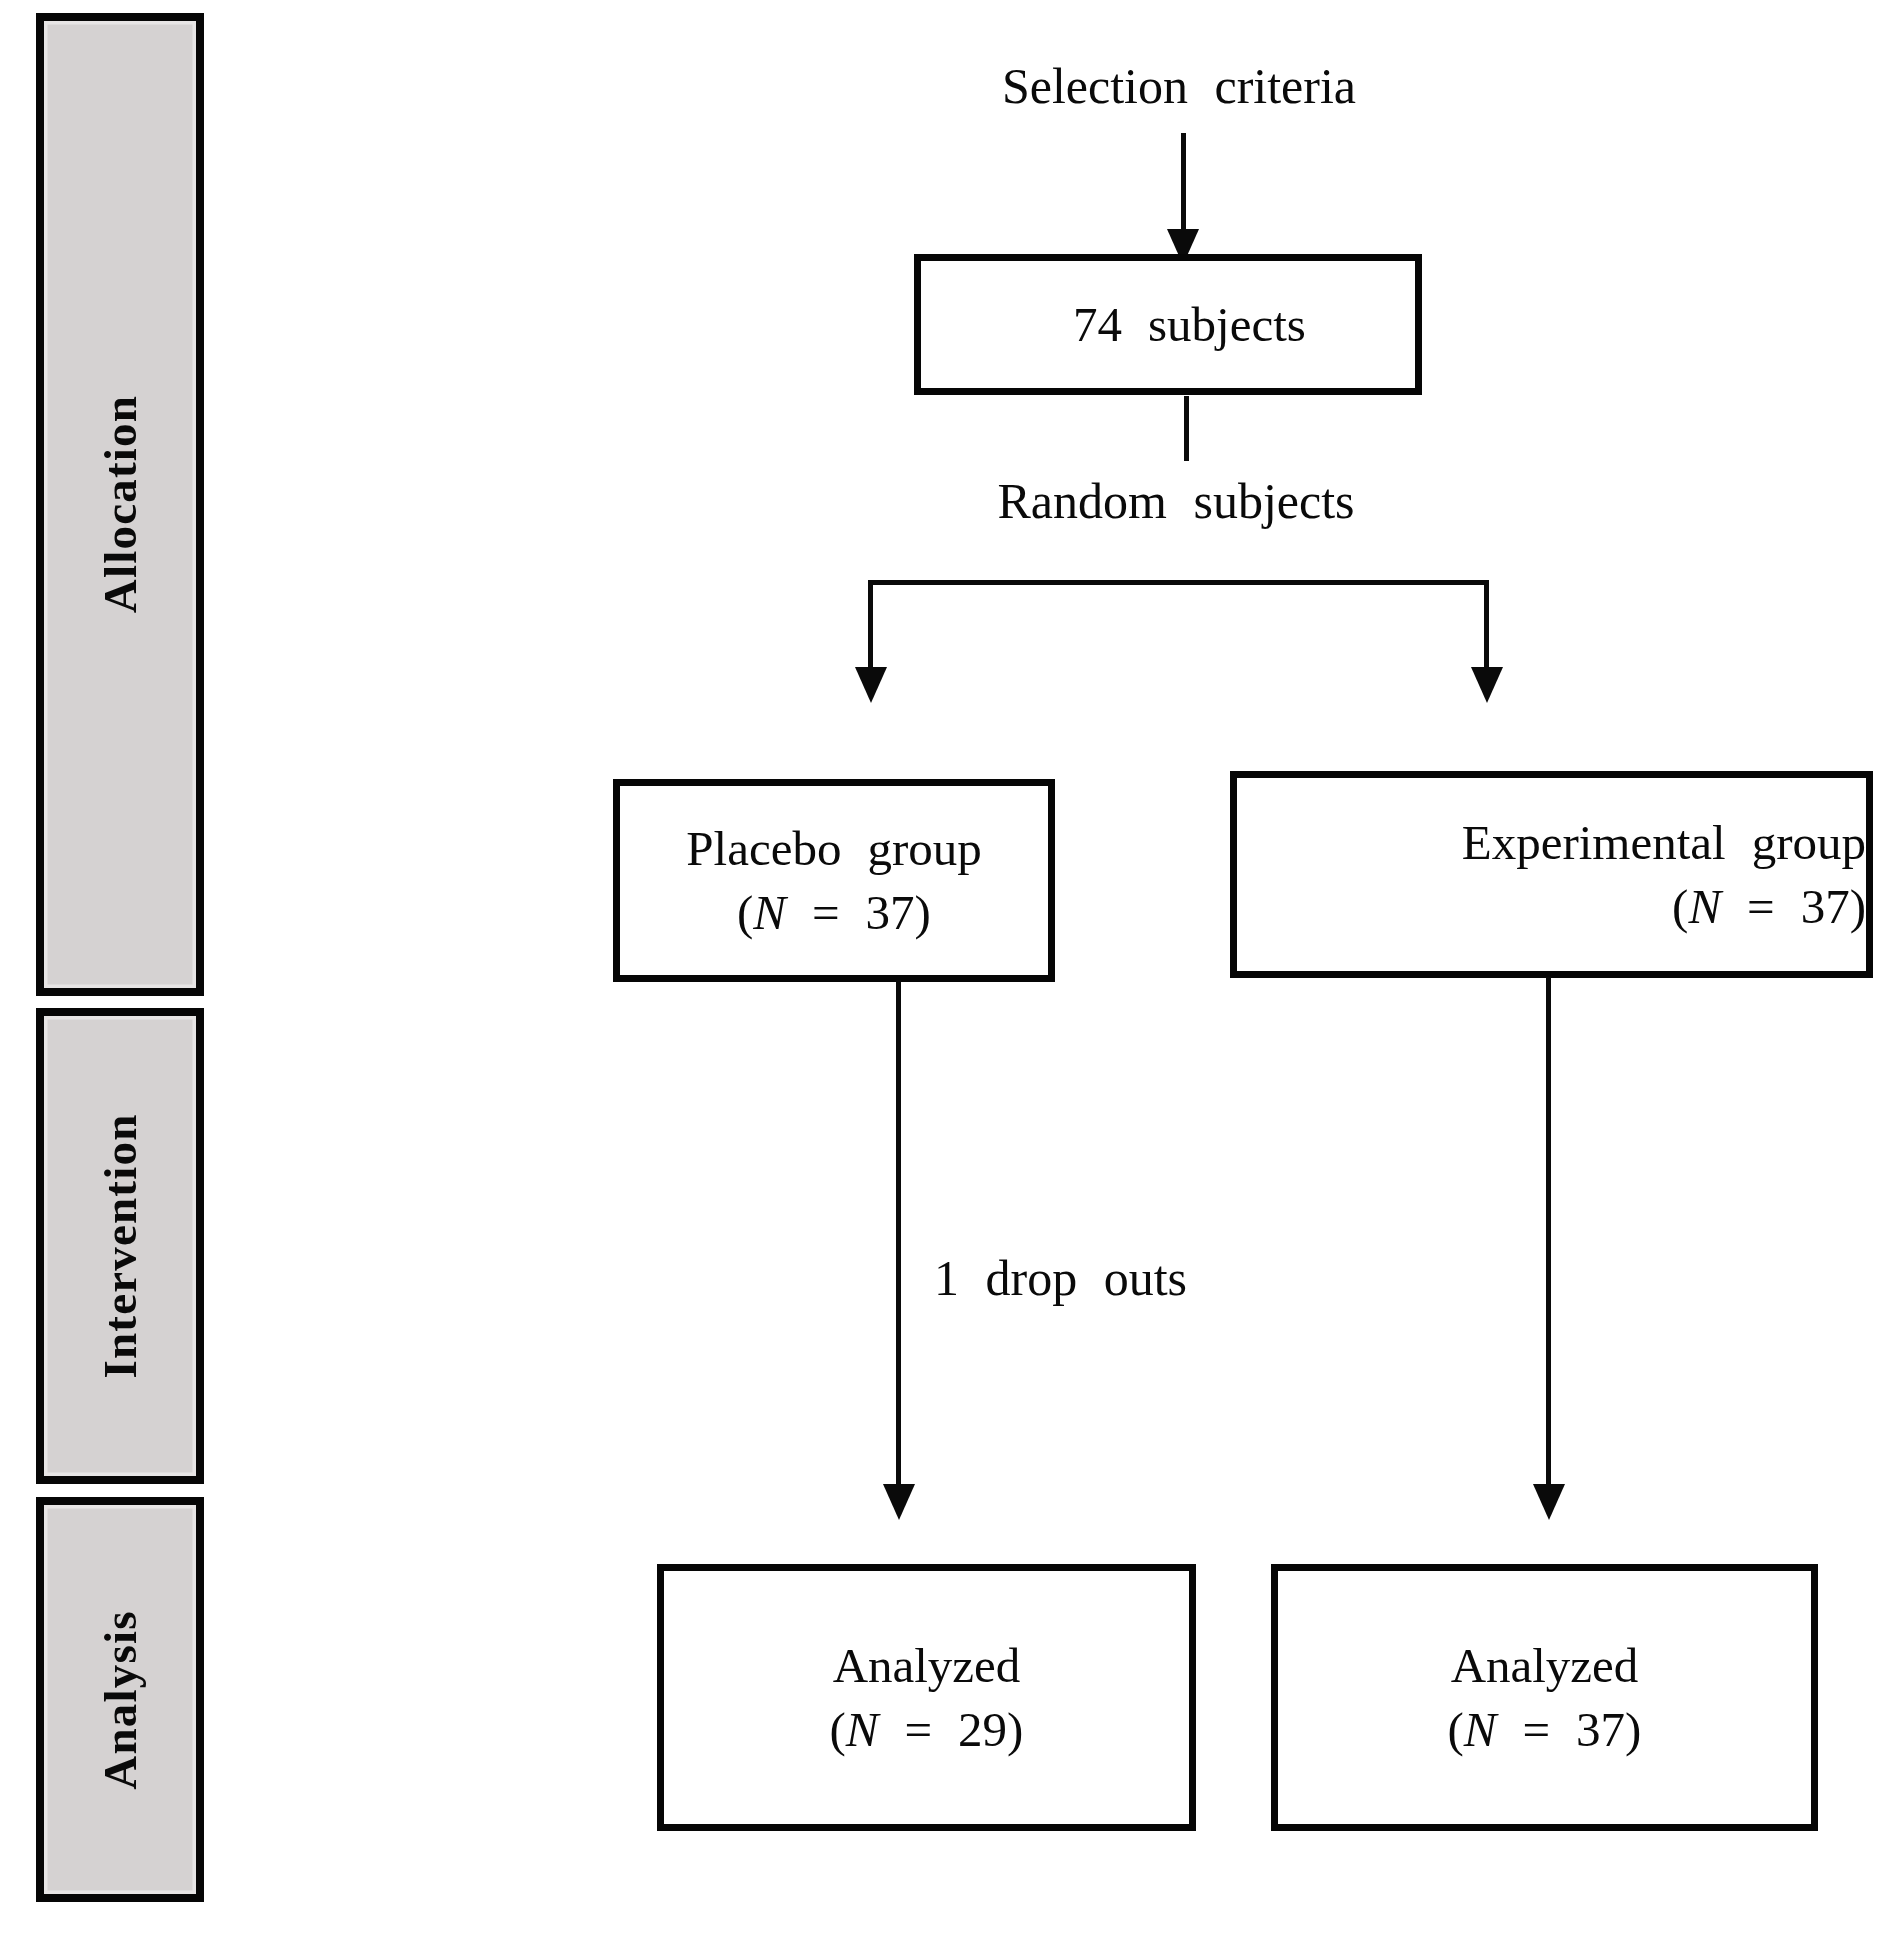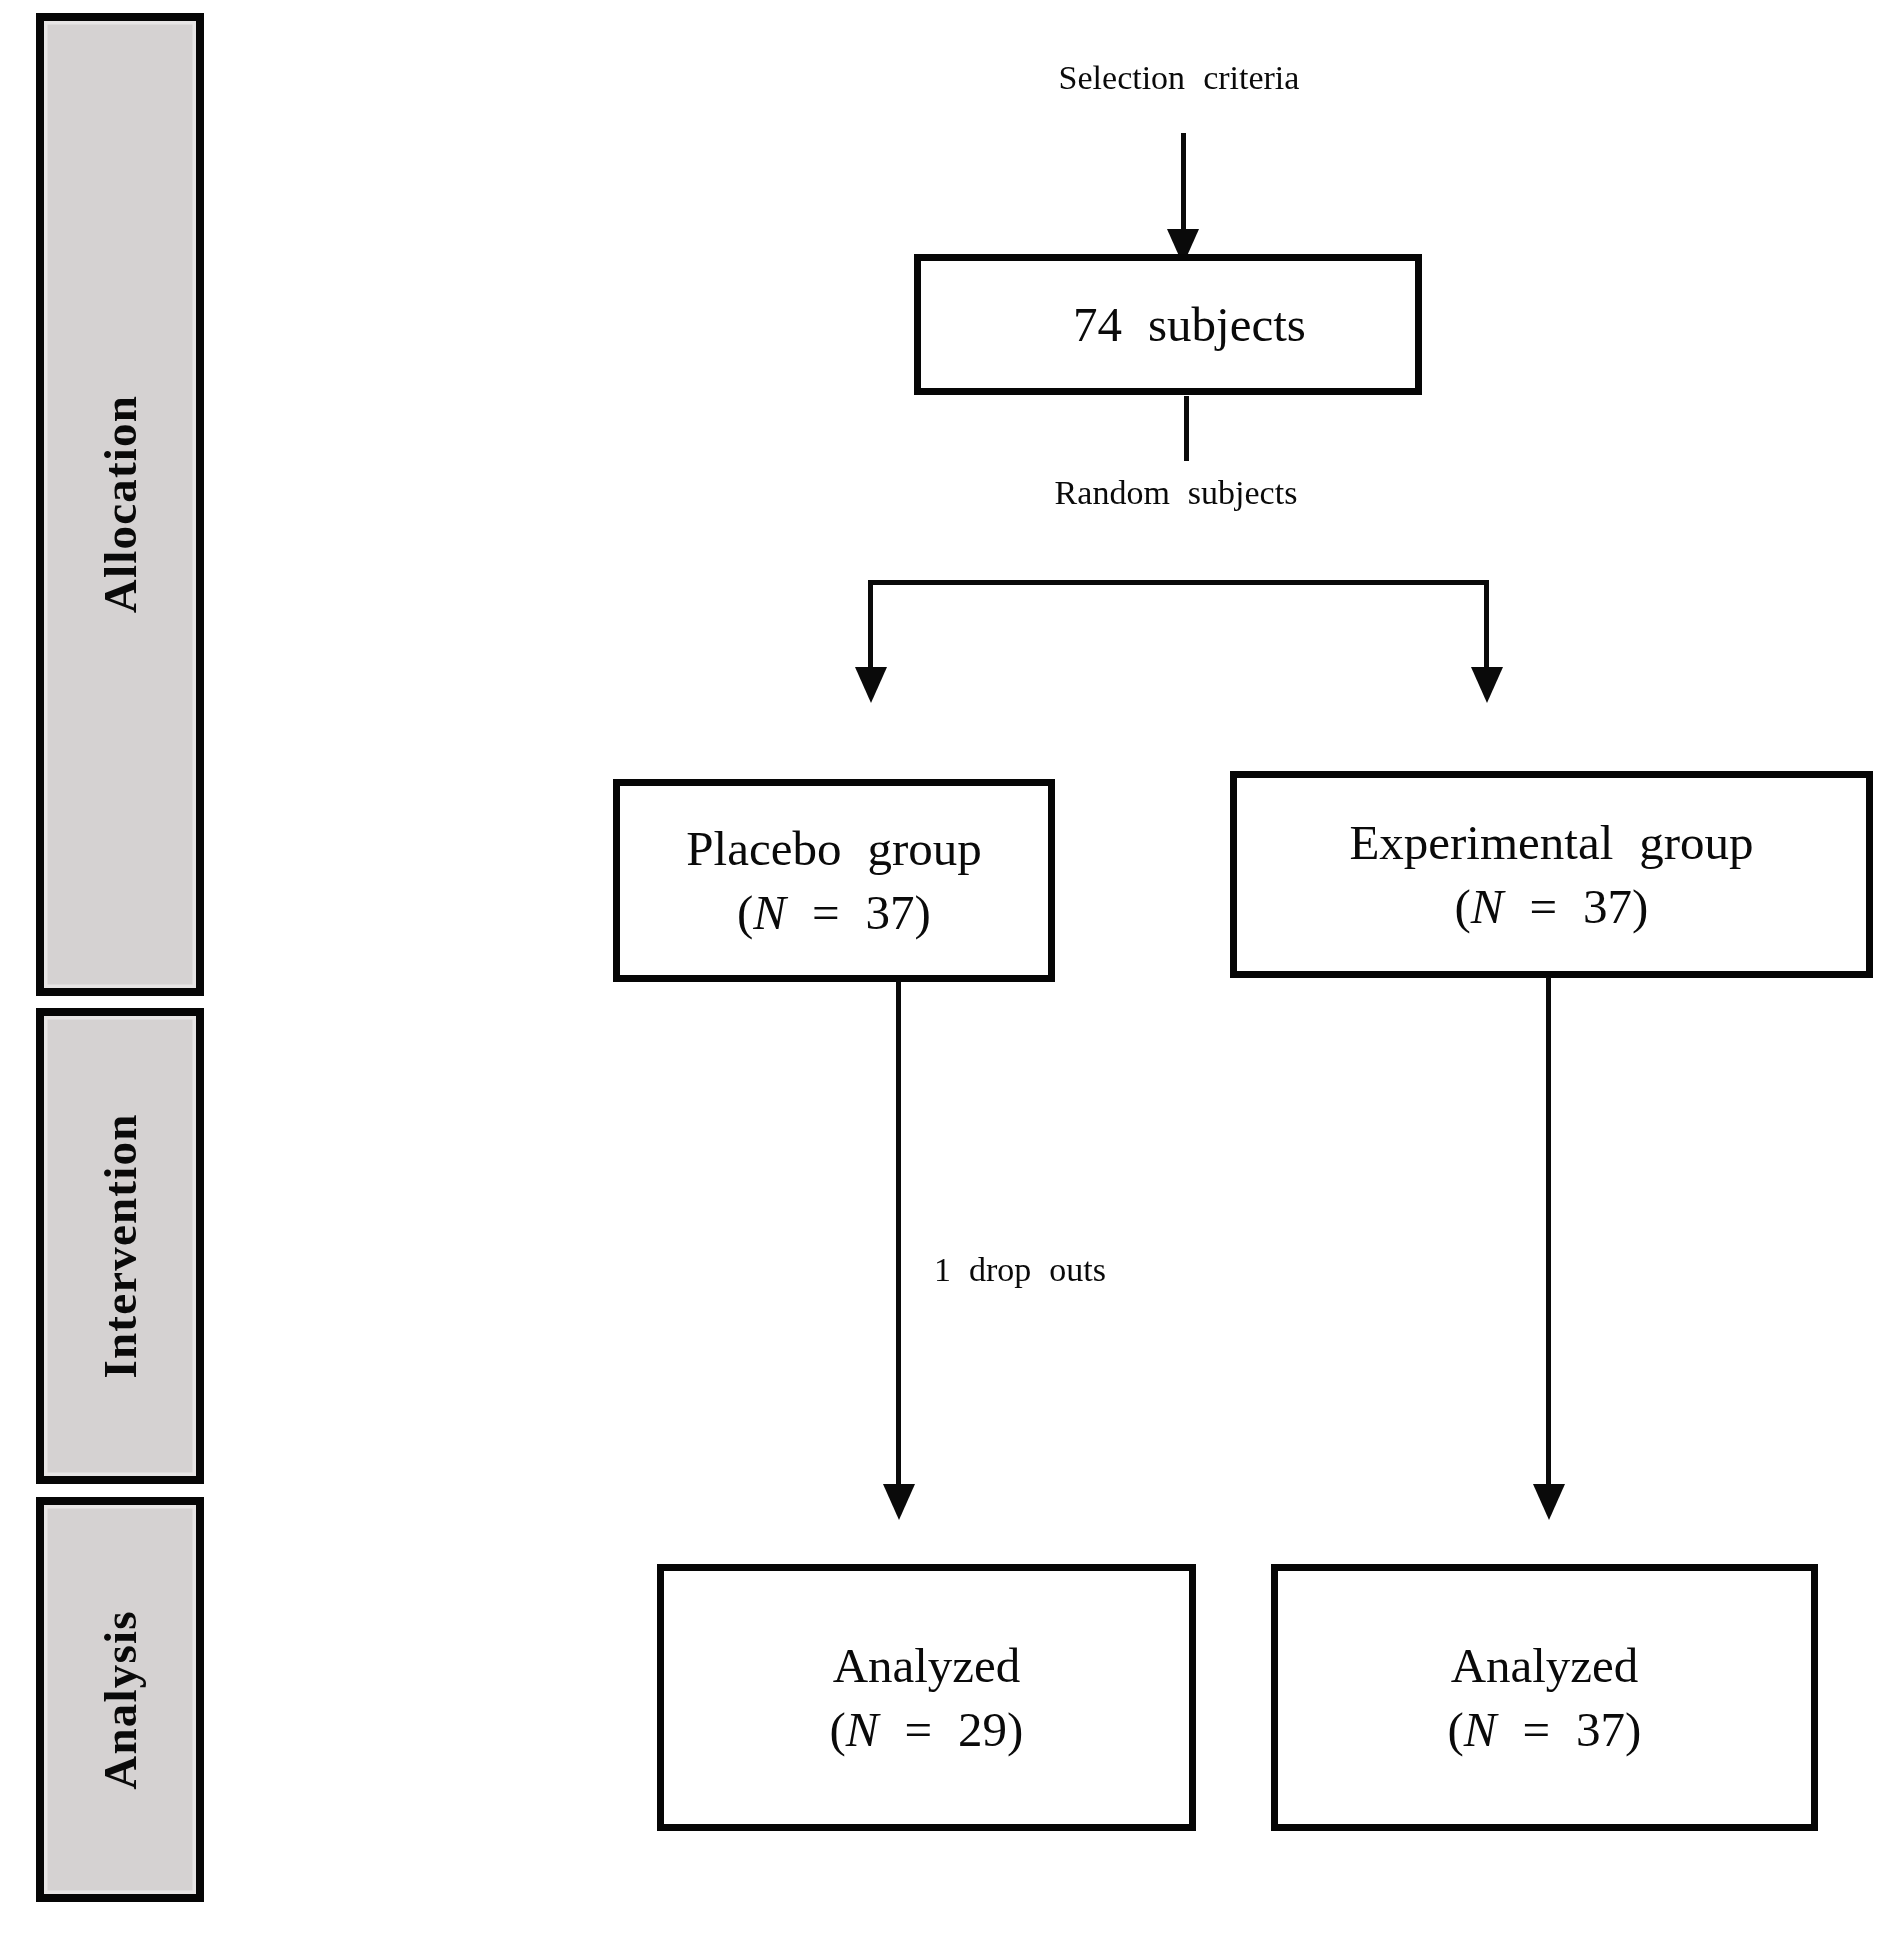--- a/index.html
+++ b/index.html
@@ -34,21 +34,21 @@
     letter-spacing: 1.2px;
     color: #0a0a0a;
   }
   .side-allocation   { top: 12.8px;   height: 983px; }
   .side-intervention { top: 1008px; height: 476px;  }
   .side-analysis     { top: 1497px; height: 405px;  }
 
   
   .flow-label {
     position: absolute;
-    font-size: 34px;
+    font-size: 50px;
     line-height: 1.15;
     text-align: center;
     word-spacing: 0.28em;
     white-space: nowrap;
     color: #0a0a0a;
   }
   .lbl-selection { left: 888px; top: 58px;  width: 582px; }
   .lbl-random    { left: 885px; top: 473px;  width: 582px; }
   .lbl-dropouts  { left: 934px; top: 1250px; width: 349px; text-align: left; }
 
@@ -68,21 +68,21 @@
     font-size: 49px;
     line-height: 1.3;
     word-spacing: 0.28em;
     white-space: nowrap;
     color: #0a0a0a;
   }
   .n-italic { font-style: italic; }
 
   .box-subjects     { left: 914px; top: 254px;  width: 508px;  height: 141px; padding-left: 43px; }
   .box-placebo      { left: 613px; top: 779px; width: 442px;  height: 203px; }
-  .box-experimental { left: 1230px; top: 771px; width: 643px; height: 207px; }
+  .box-experimental { left: 1230px; top: 771px; width: 643px; height: 207px; align-items: flex-end; }
   .box-analyzed-l   { left: 657px; top: 1564px; width: 539px;  height: 267px; }
   .box-analyzed-r   { left: 1271px; top: 1564px; width: 547px;  height: 267px; }
 
   
   .vline, .hline { position: absolute; background: #0a0a0a; }
   .arrowhead {
     position: absolute;
     width: 0; height: 0;
     border-left: 16.3px solid transparent;
     border-right: 16.3px solid transparent;

